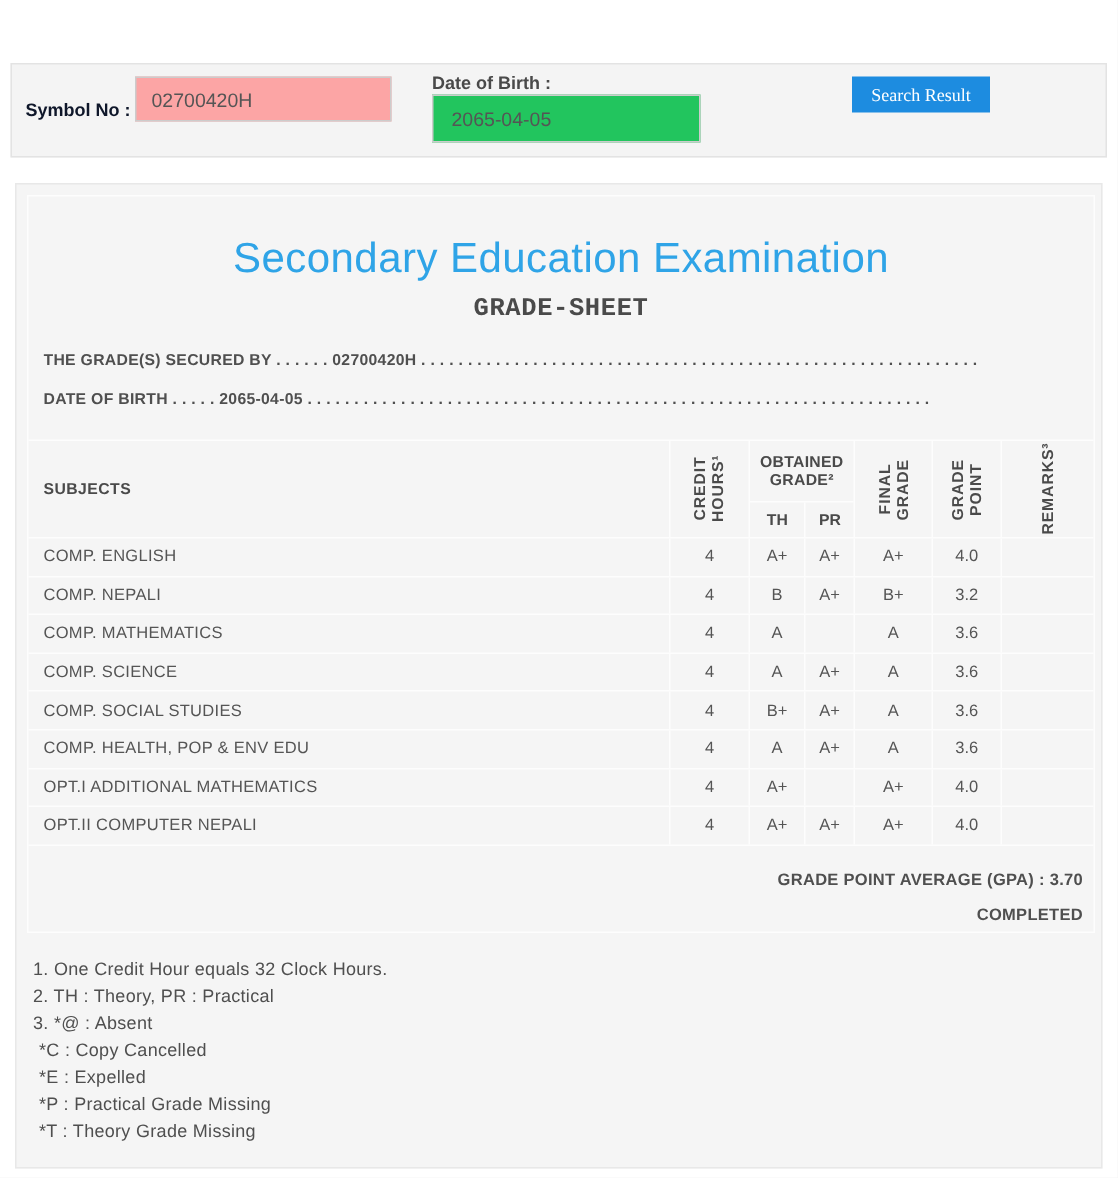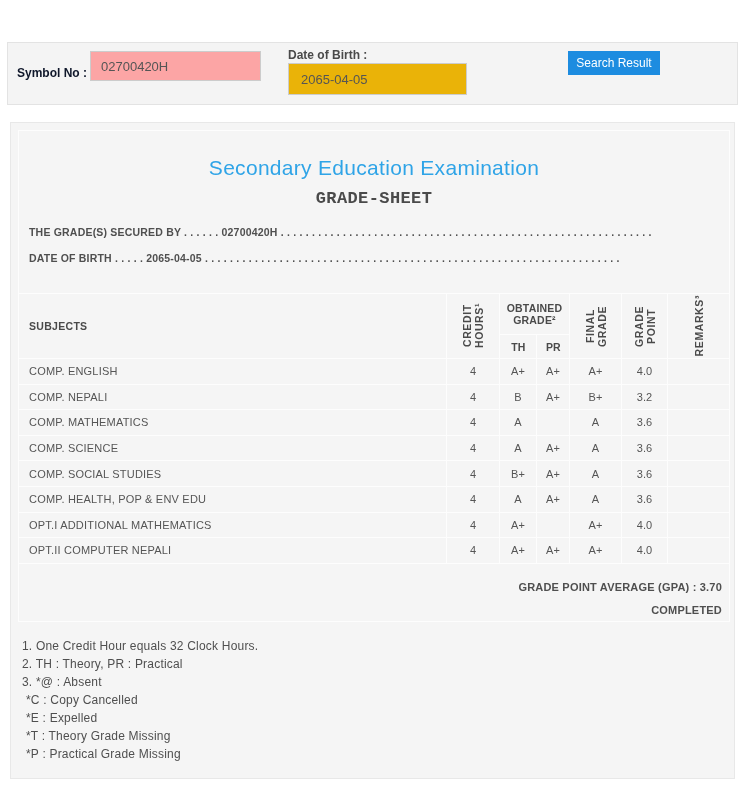--- a/index.html
+++ b/index.html
@@ -37,47 +37,47 @@
     font-family: "Liberation Sans", sans-serif;
     font-size: 13px; color: #555; padding-left: 10px;
   }
   .dob-label {
     position: absolute; left: 280px; top: 5px;
     font-size: 12px; font-weight: bold; color: #4a4a4a;
   }
   .dob-input {
     position: absolute; left: 280px; top: 20px;
     width: 179px; height: 32px;
-    border: 1px solid #ccc; background: #eab308;
+    border: 1px solid #ccc; background: #22c55e;
     font-family: "Liberation Sans", sans-serif;
     font-size: 13px; color: #555; padding-left: 12px;
   }
   .search-button {
     position: absolute; left: 560px; top: 8px;
     width: 92px; height: 24px;
     background: var(--button-blue, #1d8ce0);
     border: none; color: #fff; font-size: 12px;
-    font-family: Liberation Sans, sans-serif;
+    font-family: Liberation Serif, serif;
     cursor: pointer;
   }
 
   
   .panel {
     position: absolute; left: 10px; top: 122px;
     width: 725px; height: 657px;
     background: #f5f5f5; border: 1px solid #e8e8e8;
   }
   .sheet {
     position: absolute; left: 7px; top: 7px; right: 4px;
     height: 492px;
     border: 1px solid #fdfdfd;
   }
   .exam-title {
     margin-top: 25px; text-align: center;
-    font-size: 21px; letter-spacing: 0.3px;
+    font-size: 28px; letter-spacing: 0.3px;
     color: var(--accent-blue, #2fa4e7);
   }
   .sheet-subtitle {
     margin-top: 9px; text-align: center;
     font-size: 17px; font-weight: bold; letter-spacing: 0.4px;
     color: #4a4a4a;
     font-family: Liberation Mono, monospace;
   }
   .intro { margin: 11px 0 0 10px; }
   .intro-line {
@@ -281,16 +281,16 @@
     <div class="gpa-line">GRADE POINT AVERAGE (GPA) : 3.70</div>
     <div class="completed-line">COMPLETED</div>
   </div>
 
   <div class="notes">
       <div class="note">1. One Credit Hour equals 32 Clock Hours.</div>
       <div class="note">2. TH : Theory, PR : Practical</div>
       <div class="note">3. *@ : Absent</div>
       <div class="note indent">*C : Copy Cancelled</div>
       <div class="note indent">*E : Expelled</div>
+      <div class="note indent">*P : Practical Grade Missing</div>
       <div class="note indent">*T : Theory Grade Missing</div>
-      <div class="note indent">*P : Practical Grade Missing</div>
     </div>
 </div>
 
 </body></html>

